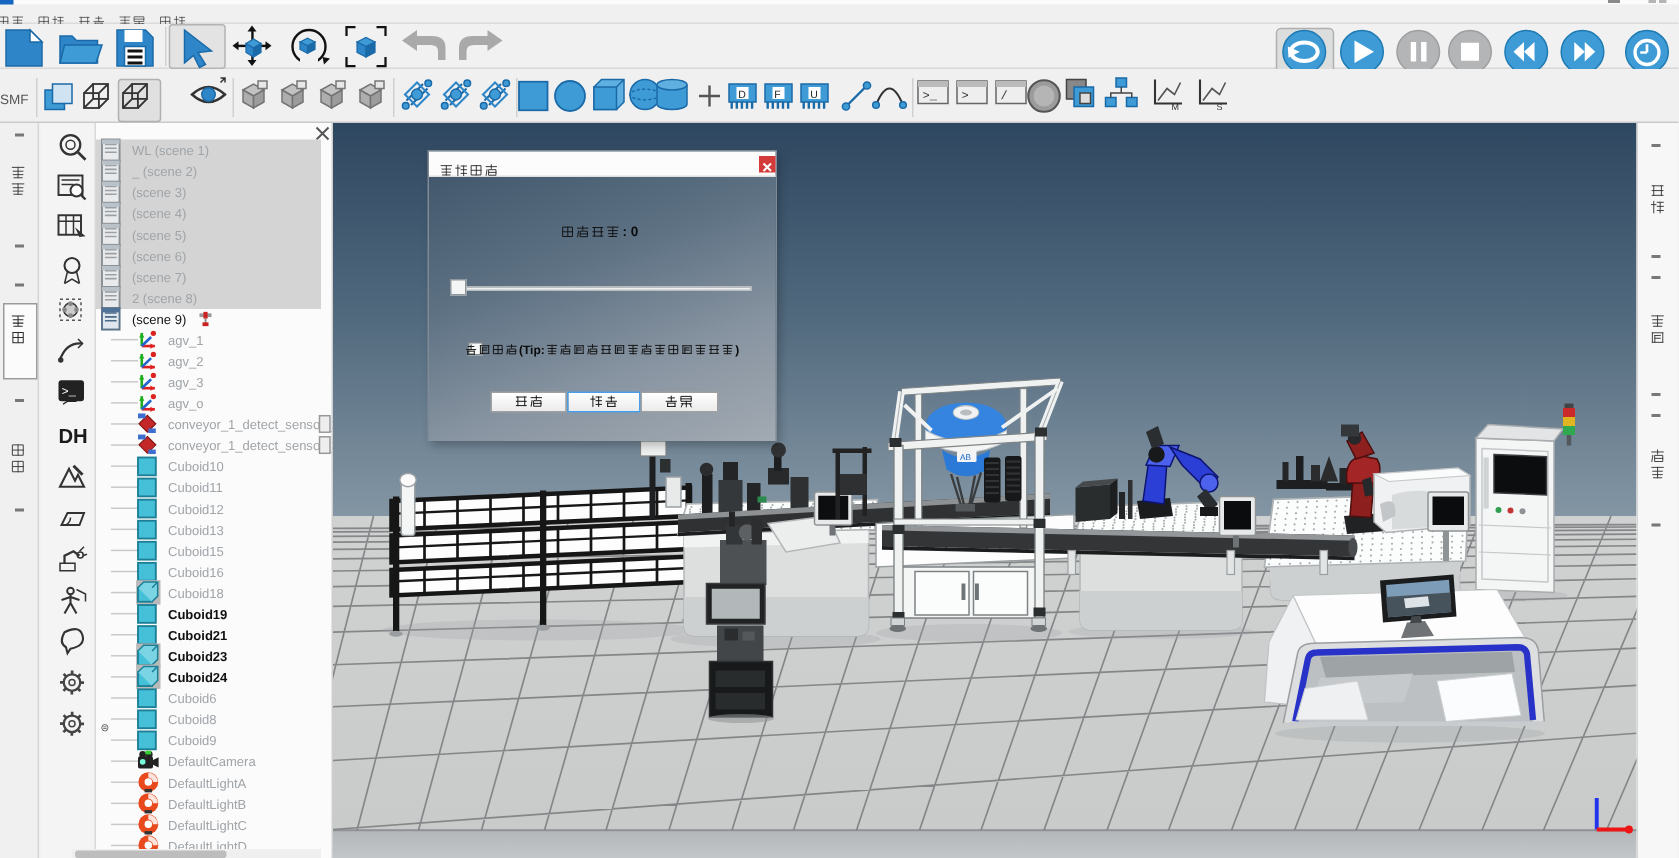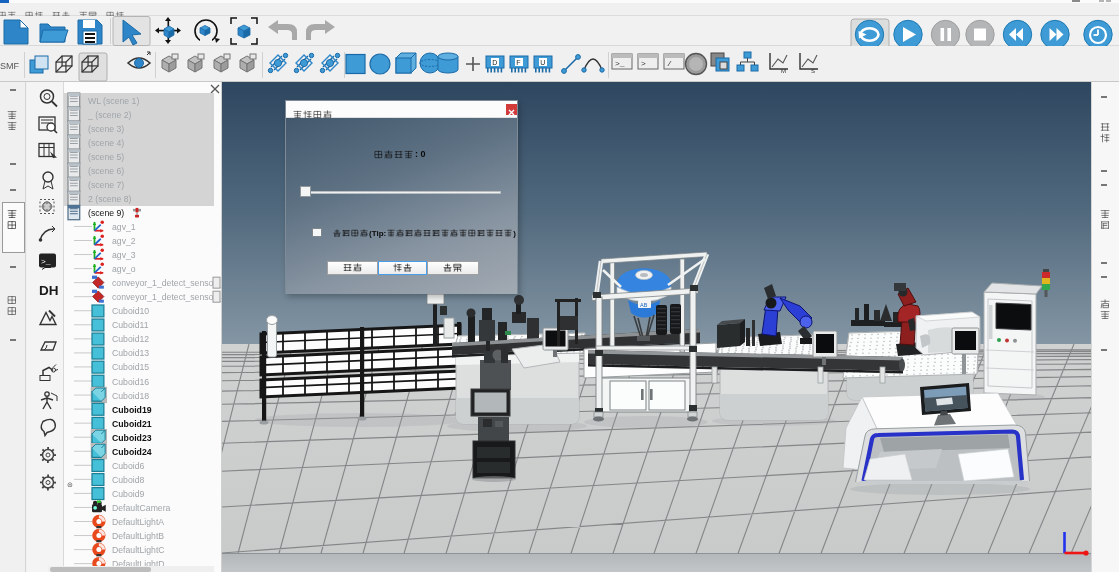--- a/index.html
+++ b/index.html
@@ -1670,21 +1670,21 @@
             </g>
             <g transform="translate(30.45,0.45) scale(0.8181818181818182)">
               <path d="M0.8,1.2H9.2 M5,1.2V8.8 M1.5,4H8.5 M1.5,6.5H8.5 M2,8.8H8" fill="none" stroke="#111" stroke-width="0.7777777777777778" stroke-linecap="square"></path>
             </g>
           </svg>
           <span style="font-size:9px;color:#0a0a0a;font-weight:bold"> : 0</span>
         </div>
         <div style="position:absolute;left:18px;top:72.5px;width:197px;height:3px;background:#eef1f2;border:0.5px solid #b9bdbf"></div>
         <div style="position:absolute;left:14px;top:67.5px;width:11px;height:11px;background:#f4f6f6;border:1px solid #8f979d"></div>
         <div style="position:absolute;left:26px;top:109.5px;width:9.5px;height:9.5px;background:#f6f8f8;border:1px solid #7f878d"></div>
-        <div style="position:absolute;left:47px;top:110.5px;display:flex;align-items:center;gap:1px">
+        <div style="position:absolute;left:24px;top:110.5px;display:flex;align-items:center;gap:1px">
           <svg width="35" height="8" viewBox="0 0 35 8" style="opacity:1.0">
             <g transform="translate(0.4,0.4) scale(0.7272727272727273)">
               <path d="M0.8,5H9.2 M5,0.8V5 M2.5,2.2H7.5 M2,6.5H8 M2,6.5V9.2 M8,6.5V9.2 M2,9.2H8" fill="none" stroke="#111" stroke-width="0.875" stroke-linecap="square"></path>
             </g>
             <g transform="translate(9.4,0.4) scale(0.7272727272727273)">
               <path d="M1.2,1.5H8.8 M1.2,1.5V8.5 M8.8,1.5V8.5 M1.2,8.5H8.8 M3,3.5H7 M3,5.5H7 M3,3.5V8.5" fill="none" stroke="#111" stroke-width="0.875" stroke-linecap="square"></path>
             </g>
             <g transform="translate(18.4,0.4) scale(0.7272727272727273)">
               <path d="M1.2,1.2H8.8V8.8H1.2Z M1.2,5H8.8 M5,1.2V8.8" fill="none" stroke="#111" stroke-width="0.875" stroke-linecap="square"></path>
             </g>

